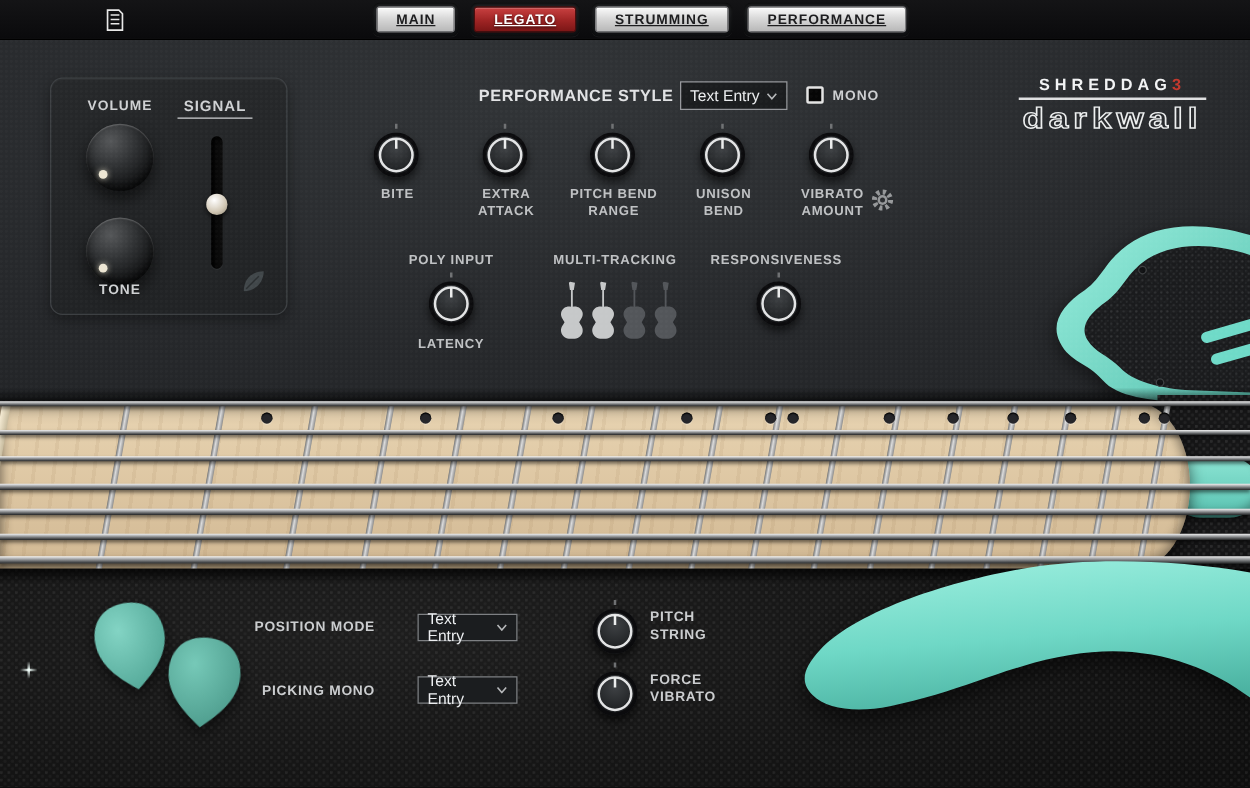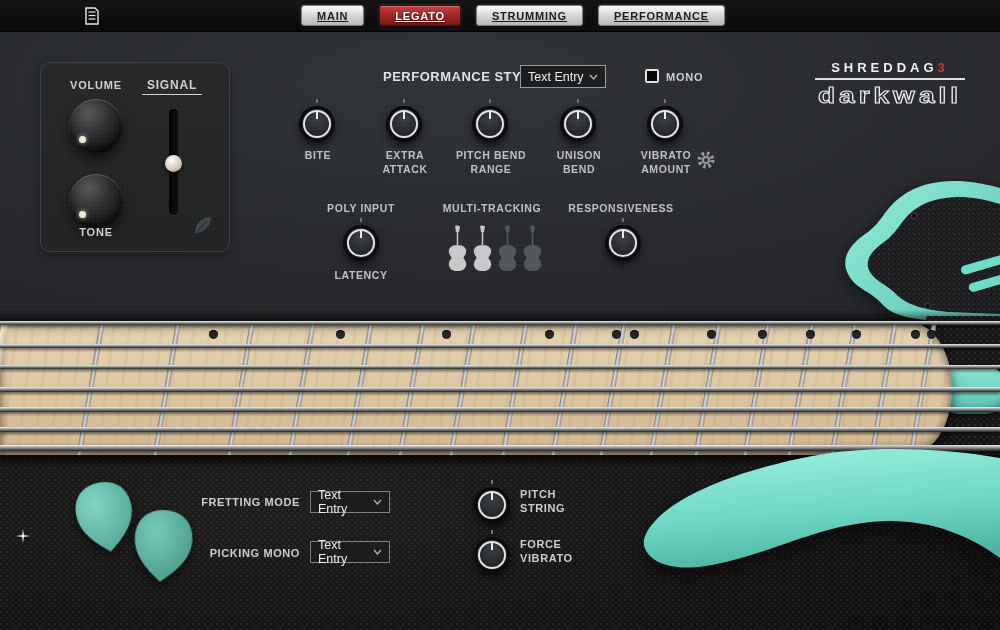--- a/index.html
+++ b/index.html
@@ -57,21 +57,21 @@
   .rknob::after{content:"";position:absolute;left:calc(50% - 1px);top:5px;width:2px;height:8px;background:#eceded;}
   .rknob .tick{position:absolute;left:calc(50% - 1px);top:-7px;width:2px;height:4px;background:#6f7173;}
 
   .ctl-label{position:absolute;font-size:10.5px;font-weight:700;letter-spacing:.6px;color:#bfc1c3;
         text-align:center;line-height:13.5px;}
   .big-label{font-size:13px;font-weight:700;letter-spacing:.5px;color:#e1e2e4;}
 
   
   .dropdown{position:absolute;height:23px;background:#1b1d1f;border:1px solid #96989c;
         display:flex;align-items:center;justify-content:space-between;padding:0 7px;
-        color:#eceef0;font-size:12.5px;cursor:pointer;}
+        color:#eceef0;font-size:12.5px;cursor:pointer;margin-left:24px;}
   .dropdown.small{height:22px;border-color:#7e8083;}
 
   
   #mono-box{position:absolute;left:645px;top:37px;width:14px;height:14px;background:#060606;
         border:2px solid #e4e4e4;border-radius:2px;cursor:pointer;}
 
   
   #logo{position:absolute;left:785px;top:28px;width:210px;text-align:center;}
   #logo-top{font-size:13px;font-weight:700;letter-spacing:4px;color:#f2f3f4;}
   #logo-top .v3{color:#c4392e;}
@@ -336,21 +336,21 @@
     <svg class="pick" style="left:132px;top:53px;transform:rotate(5deg);" width="62" height="76" viewBox="0 0 60 74">
       <defs>
           <radialGradient id="pg2" cx="0.35" cy="0.3" r="0.9">
         <stop offset="0" stop-color="#76c9b8"></stop>
             <stop offset="1" stop-color="#459384"></stop>
           </radialGradient>
         </defs>
       <path fill="url(#pg2)" d="M30,2 C13,2 2,13 2,30 C2,50 20,64 30,72 C40,64 58,50 58,30 C58,13 47,2 30,2 Z"></path>
     </svg>
 
-    <div class="ctl-label" style="left:180px;top:41px;width:120px;text-align:right;font-size:11px;color:#cbcdcf;">FRETTING MODE</div>
+    <div class="ctl-label" style="left:180px;top:41px;width:120px;text-align:right;font-size:11px;color:#cbcdcf;">POSITION MODE</div>
     <div class="dropdown small" style="left:310px;top:36px;width:80px;">
       <span>Text Entry</span>
       <svg width="9" height="6" viewBox="0 0 9 6">
         <polyline points="1,1 4.5,5 8,1" fill="none" stroke="#b6b8ba" stroke-width="1.3"></polyline>
       </svg>
     </div>
 
     <div class="ctl-label" style="left:180px;top:92px;width:120px;text-align:right;font-size:11px;color:#cbcdcf;">PICKING MONO</div>
     <div class="dropdown small" style="left:310px;top:86px;width:80px;">
       <span>Text Entry</span>

